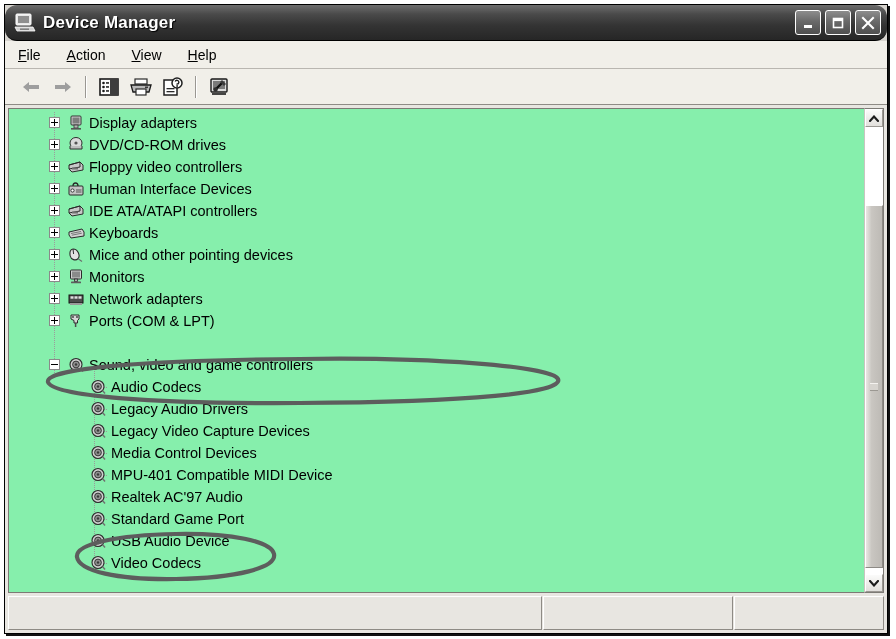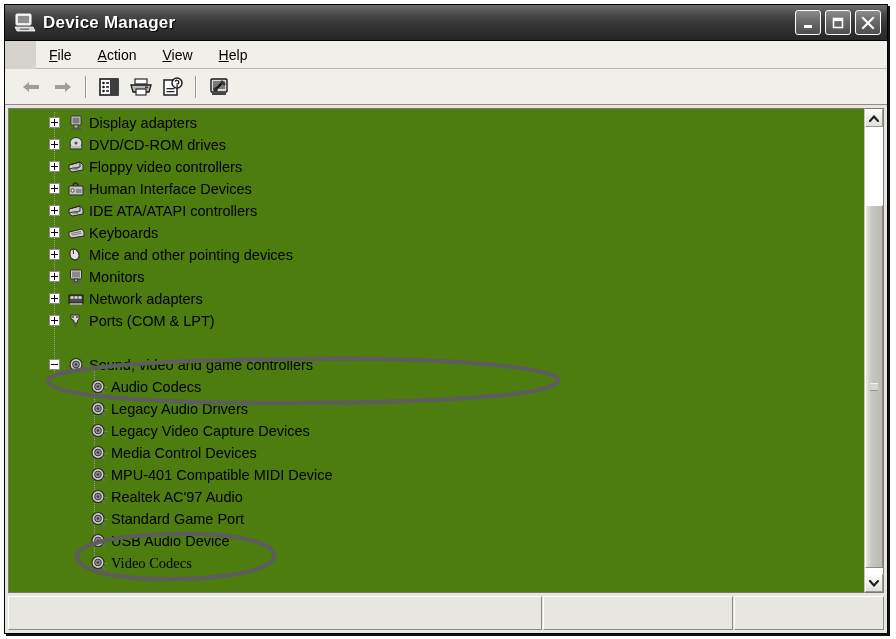--- a/index.html
+++ b/index.html
@@ -30,20 +30,21 @@
   #titlebar {
     position: relative;
     height: 36px;
     flex: 0 0 36px;
     background: linear-gradient(180deg,#6e6e6e 0%,#4a4a4a 26%,#343434 58%,#262626 100%);
     display: flex;
     align-items: center;
     padding-left: 9px;
     box-sizing: border-box;
     border-bottom: 1px solid #000;
+    border-radius: 12px;
   }
   #title-icon { width: 22px; height: 20px; margin-right: 7px; flex: 0 0 22px; }
   #title-text {
     color: #ffffff;
     font-size: 17px;
     font-weight: bold;
     letter-spacing: .2px;
     text-shadow: 1px 1px 1px #000;
     white-space: nowrap;
   }
@@ -64,21 +65,20 @@
   
   #menubar {
     height: 28px;
     flex: 0 0 28px;
     background: #f1efe9;
     display: flex;
     align-items: center;
     padding-left: 13px;
     border-bottom: 1px solid #b9b6b0;
     box-sizing: border-box;
-    margin-left: 31px;
   }
   .menu-item {
     font-size: 14px;
     color: #000;
     margin-right: 26px;
     white-space: nowrap;
     line-height: 1;
   }
   .menu-item u { text-decoration: underline; }
 
@@ -111,21 +111,21 @@
     flex: 1 1 auto;
     background: #e8e6e1;
     padding: 3px 3px 0 3px;
     box-sizing: border-box;
     display: flex;
     min-height: 0;
   }
   #tree-panel {
     position: relative;
     flex: 1 1 auto;
-    background: #4d7c0f;
+    background: #86efac;
     border: 1px solid #7d7a75;
     border-right: none;
     box-sizing: border-box;
     overflow: hidden;
   }
   #tree-scroll {
     position: absolute;
     left: 0; top: 0; right: 0; bottom: 0;
     overflow: hidden;
   }
@@ -582,21 +582,21 @@
           <div class="row lvl2" style="position: absolute; left: 0px; right: 0px; top: 421px;">
             <div class="child-h" style="top: 11px; left: 85px; width: 14px;"></div>
             <svg viewBox="0 0 18 18" class="dev-icon">
               <circle cx="9" cy="8.5" r="6" fill="#cfcfcf" stroke="#2b2b2b" stroke-width="1.1"></circle>
               <circle cx="9" cy="8.5" r="3.4" fill="#8f8f8f" stroke="#2b2b2b" stroke-width=".9"></circle>
               <circle cx="9" cy="8.5" r="1.2" fill="#3a3a3a"></circle>
               <path d="M13.5 12.5 L16 15.5" stroke="#6f6f6f" stroke-width="1.4"></path>
             </svg>
             <div class="label">USB Audio Device</div>
           </div>
-          <div class="row lvl2" style="position: absolute; left: 0px; right: 0px; top: 443px; font-family: Liberation Serif, serif;">
+          <div class="row lvl2" style="position: absolute; left: 0px; right: 0px; top: 443px;">
             <div class="child-h" style="top: 11px; left: 85px; width: 14px;"></div>
             <svg viewBox="0 0 18 18" class="dev-icon">
               <circle cx="9" cy="8.5" r="6" fill="#cfcfcf" stroke="#2b2b2b" stroke-width="1.1"></circle>
               <circle cx="9" cy="8.5" r="3.4" fill="#8f8f8f" stroke="#2b2b2b" stroke-width=".9"></circle>
               <circle cx="9" cy="8.5" r="1.2" fill="#3a3a3a"></circle>
               <path d="M13.5 12.5 L16 15.5" stroke="#6f6f6f" stroke-width="1.4"></path>
             </svg>
             <div class="label">Video Codecs</div>
           </div>
         </div>

